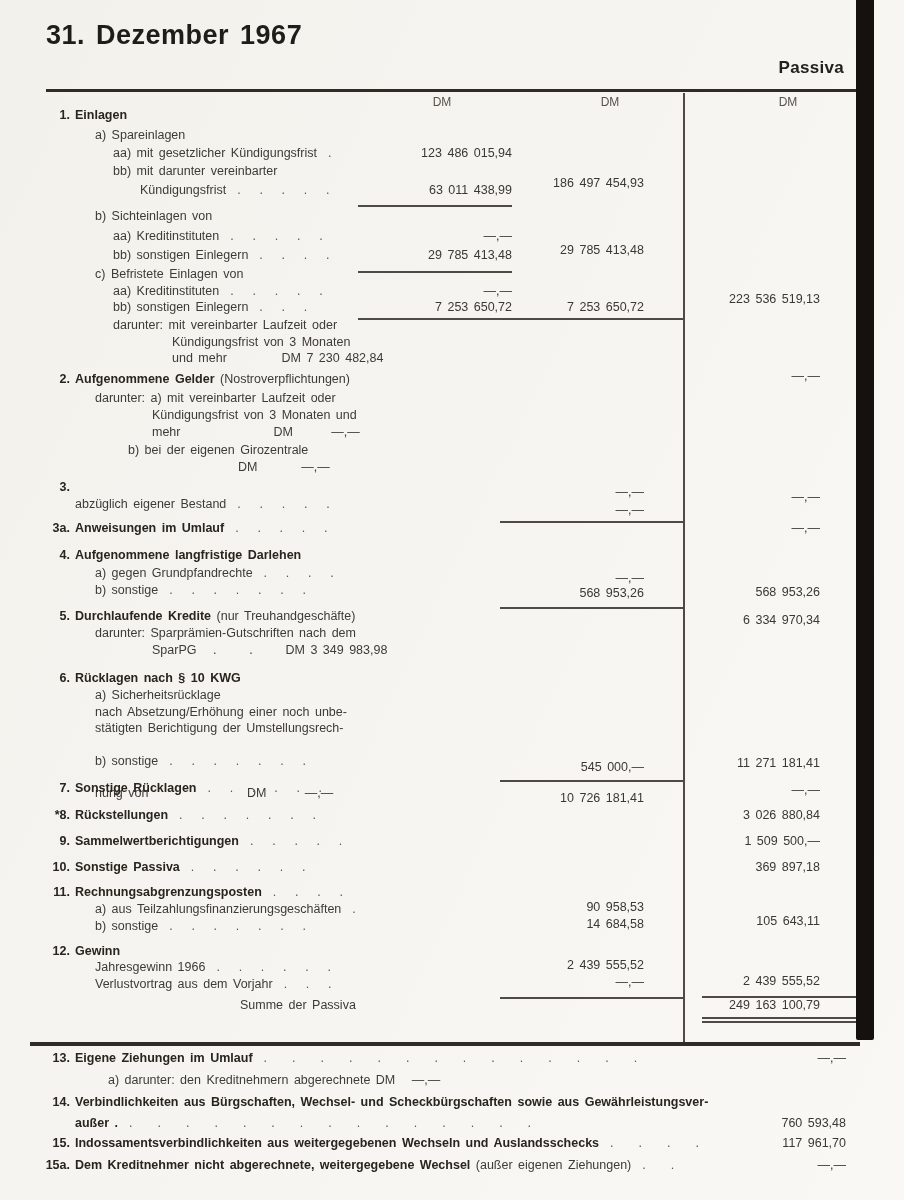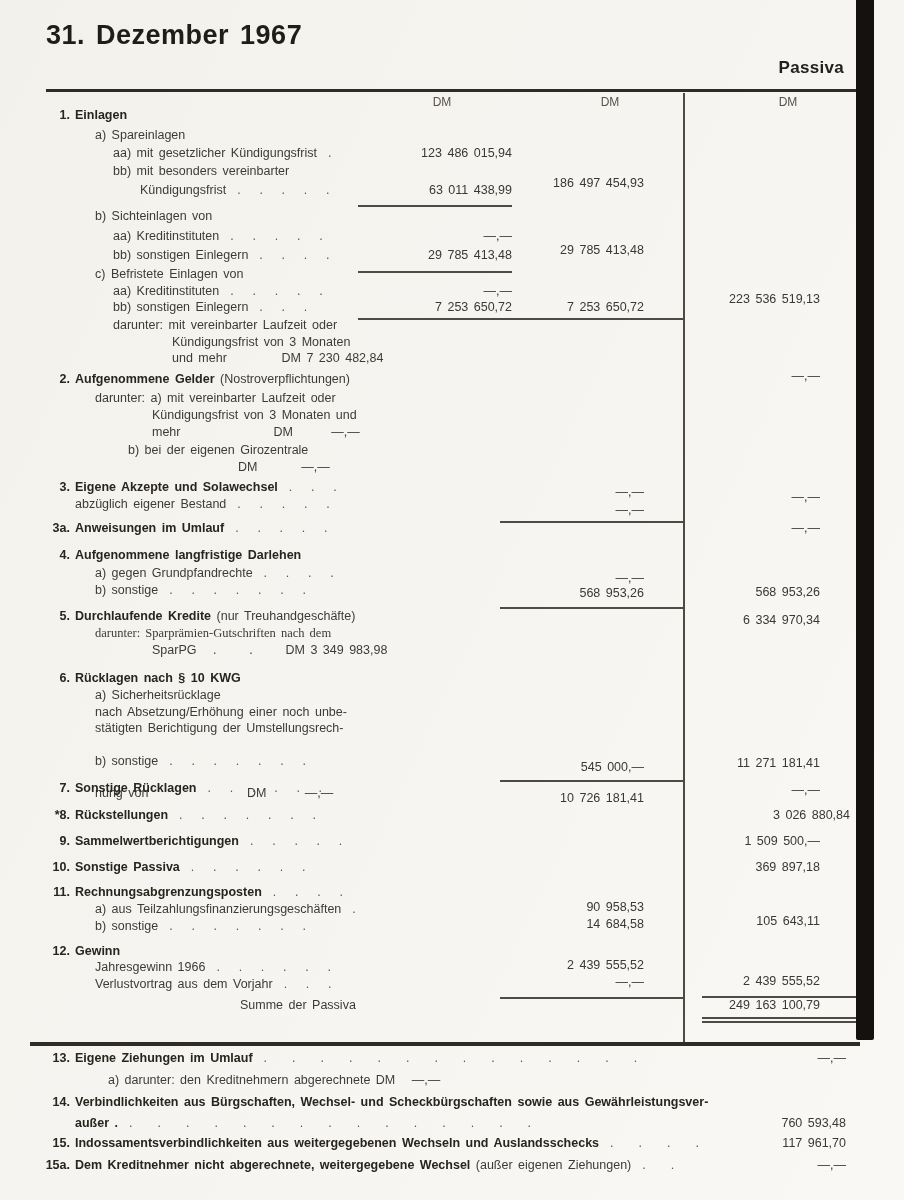--- a/index.html
+++ b/index.html
@@ -48,21 +48,21 @@
         <span class="lbl" style="left: 75px;"><span>Einlagen</span></span>
       </div>
       <div class="row" style="top: 127px; width: 904px;">
         <span class="lbl" style="left: 95px;"><span>a) Spareinlagen</span></span>
       </div>
       <div class="row" style="top: 145px; width: 904px;">
         <span class="lbl" style="left: 113px;"><span>aa) mit gesetzlicher Kündigungsfrist</span><span class="dots">.</span></span>
         <span class="amt" style="left: 355px; width: 157px; top: 0px;">123 486 015,94</span>
       </div>
       <div class="row" style="top: 163px; width: 904px;">
-        <span class="lbl" style="left: 113px;"><span>bb) mit besonders vereinbarter</span></span>
+        <span class="lbl" style="left: 113px;"><span>bb) mit darunter vereinbarter</span></span>
       </div>
       <div class="row" style="top: 182px; width: 904px;">
         <span class="lbl" style="left: 140px;"><span>Kündigungsfrist</span><span class="dots">.  .  .  .  .</span></span>
         <span class="amt" style="left: 355px; width: 157px; top: 0px;">63 011 438,99</span>
         <span class="amt" style="left: 510px; width: 134px; top: -7px;">186 497 454,93</span>
       </div>
       <div class="row" style="top: 208px; width: 904px;">
         <span class="lbl" style="left: 95px;"><span>b) Sichteinlagen von</span></span>
       </div>
       <div class="row" style="top: 228px; width: 904px;">
@@ -111,21 +111,20 @@
         <span class="lbl" style="left: 152px;"><span>mehr&nbsp;&nbsp;&nbsp;&nbsp;&nbsp;&nbsp;&nbsp;&nbsp;&nbsp;&nbsp;&nbsp;&nbsp;&nbsp;&nbsp;&nbsp;&nbsp;&nbsp;DM&nbsp;&nbsp;&nbsp;&nbsp;&nbsp;&nbsp;&nbsp;—,—</span></span>
       </div>
       <div class="row" style="top: 442px; width: 904px;">
         <span class="lbl" style="left: 128px;"><span>b) bei der eigenen Girozentrale</span></span>
       </div>
       <div class="row" style="top: 459px; width: 904px;">
         <span class="lbl" style="left: 238px;"><span>DM&nbsp;&nbsp;&nbsp;&nbsp;&nbsp;&nbsp;&nbsp;&nbsp;—,—</span></span>
       </div>
       <div class="row b" style="top: 479px; width: 904px;">
         <span class="num">3.</span>
-        <span class="lbl" style="left: 75px;"><span>Eigene Akzepte und Solawechsel</span><span class="dots">.  .  .</span></span>
         <span class="amt" style="left: 510px; width: 134px; top: 5px;">—,—</span>
         <span class="amt" style="left: 690px; width: 130px; top: 10px;">—,—</span>
       </div>
       <div class="row" style="top: 496px; width: 904px;">
         <span class="lbl" style="left: 75px;"><span>abzüglich eigener Bestand</span><span class="dots">.  .  .  .  .</span></span>
         <span class="amt" style="left: 510px; width: 134px; top: 6px;">—,—</span>
       </div>
       <div class="row b" style="top: 520px; width: 904px;">
         <span class="num">3a.</span>
         <span class="lbl" style="left: 75px;"><span>Anweisungen im Umlauf</span><span class="dots">.  .  .  .  .</span></span>
@@ -142,21 +141,21 @@
       <div class="row" style="top: 582px; width: 904px;">
         <span class="lbl" style="left: 95px;"><span>b) sonstige</span><span class="dots">.  .  .  .  .  .  .</span></span>
         <span class="amt" style="left: 510px; width: 134px; top: 3px;">568 953,26</span>
         <span class="amt" style="left: 690px; width: 130px; top: 2px;">568 953,26</span>
       </div>
       <div class="row b" style="top: 608px; width: 904px;">
         <span class="num">5.</span>
         <span class="lbl" style="left: 75px;"><span>Durchlaufende Kredite</span><span class="after"> (nur Treuhandgeschäfte)</span></span>
         <span class="amt" style="left: 690px; width: 130px; top: 4px;">6 334 970,34</span>
       </div>
-      <div class="row" style="top: 625px; width: 900px; font-family: Liberation Serif, serif;">
+      <div class="row" style="top: 625px; width: 900px;">
         <span class="lbl" style="left: 95px;"><span>darunter: Sparprämien-Gutschriften nach dem</span></span>
       </div>
       <div class="row" style="top: 642px; width: 904px;">
         <span class="lbl" style="left: 152px;"><span>SparPG&nbsp;&nbsp;&nbsp;.&nbsp;&nbsp;&nbsp;&nbsp;&nbsp;&nbsp;.&nbsp;&nbsp;&nbsp;&nbsp;&nbsp;&nbsp;DM 3 349 983,98</span></span>
       </div>
       <div class="row b" style="top: 670px; width: 904px;">
         <span class="num">6.</span>
         <span class="lbl" style="left: 75px;"><span>Rücklagen nach § 10 KWG</span></span>
       </div>
       <div class="row" style="top: 687px; width: 904px;">
@@ -178,21 +177,21 @@
         <span class="amt" style="left: 690px; width: 130px; top: 2px;">11 271 181,41</span>
       </div>
       <div class="row b" style="top: 780px; width: 904px;">
         <span class="num">7.</span>
         <span class="lbl" style="left: 75px;"><span>Sonstige Rücklagen</span><span class="dots">.  .  .  .  .  .</span></span>
         <span class="amt" style="left: 690px; width: 130px; top: 2px;">—,—</span>
       </div>
       <div class="row b" style="top: 807px; width: 904px;">
         <span class="num">*8.</span>
         <span class="lbl" style="left: 75px;"><span>Rückstellungen</span><span class="dots">.  .  .  .  .  .  .</span></span>
-        <span class="amt" style="left: 720px; width: 130px; top: 0px;">3 026 880,84</span>
+        <span class="amt" style="left: 690px; width: 130px; top: 0px;">3 026 880,84</span>
       </div>
       <div class="row b" style="top: 833px; width: 904px;">
         <span class="num">9.</span>
         <span class="lbl" style="left: 75px;"><span>Sammelwertberichtigungen</span><span class="dots">.  .  .  .  .</span></span>
         <span class="amt" style="left: 690px; width: 130px; top: 0px;">1 509 500,—</span>
       </div>
       <div class="row b" style="top: 859px; width: 816px;">
         <span class="num">10.</span>
         <span class="lbl" style="left: 75px;"><span>Sonstige Passiva</span><span class="dots">.  .  .  .  .  .</span></span>
         <span class="amt" style="left: 690px; width: 130px; top: 0px;">369 897,18</span>

